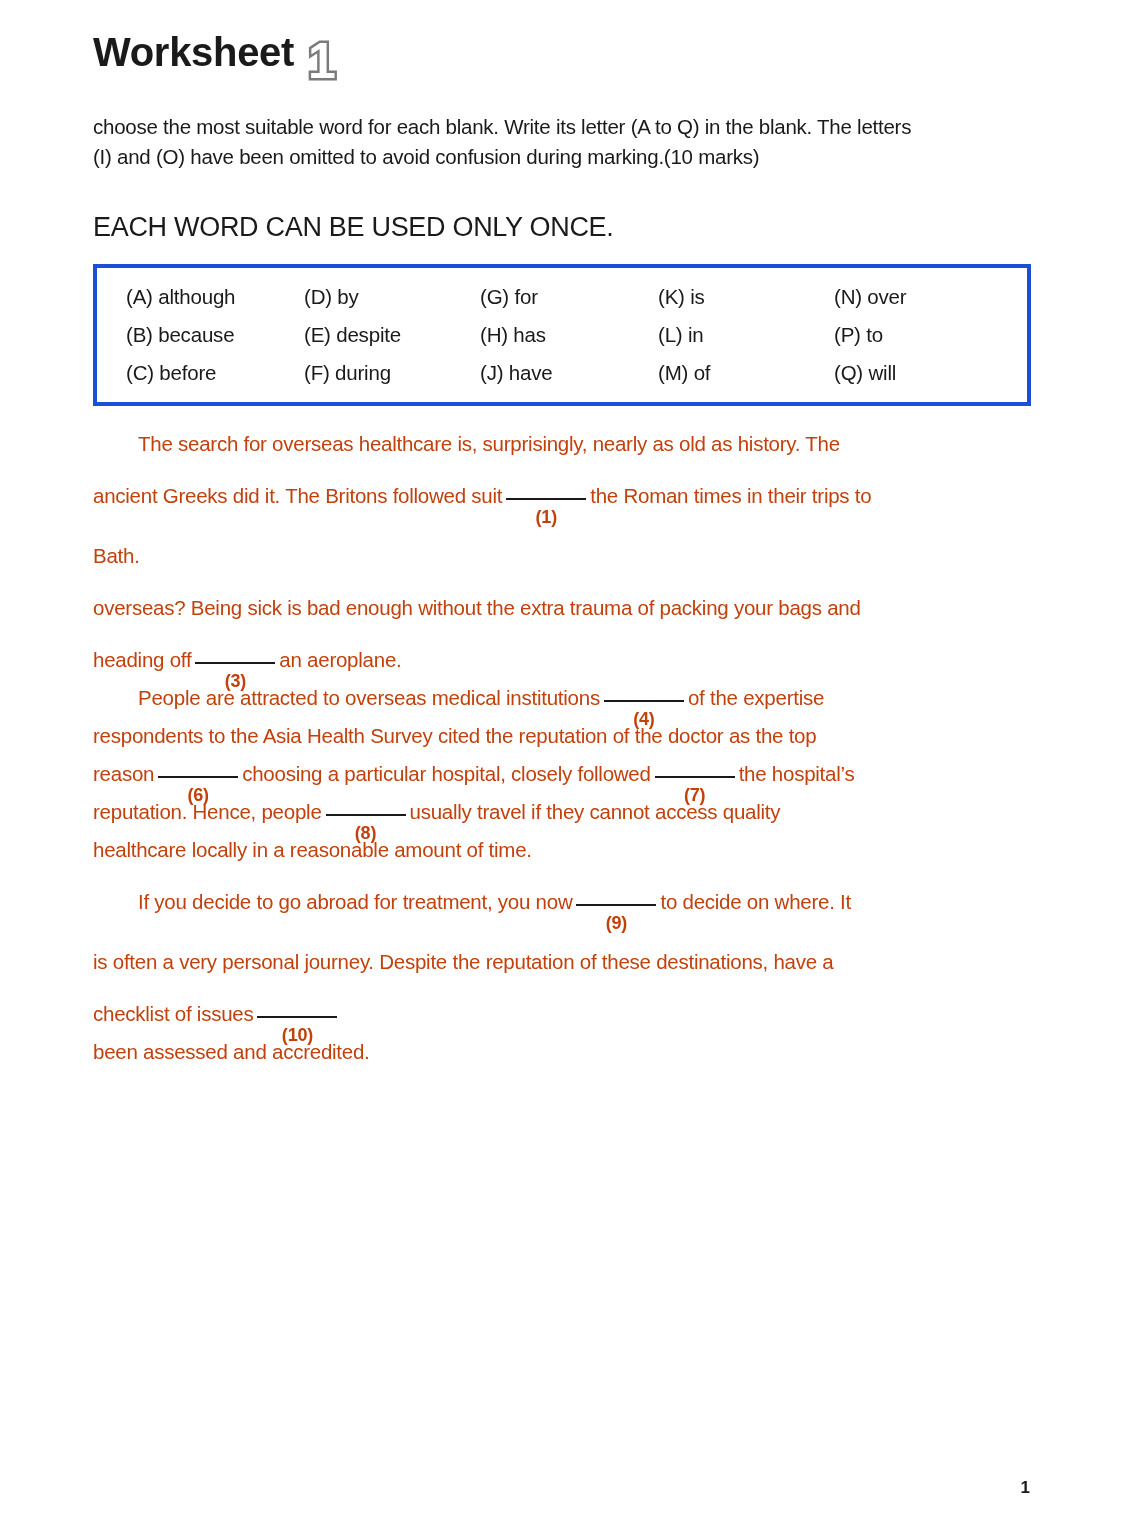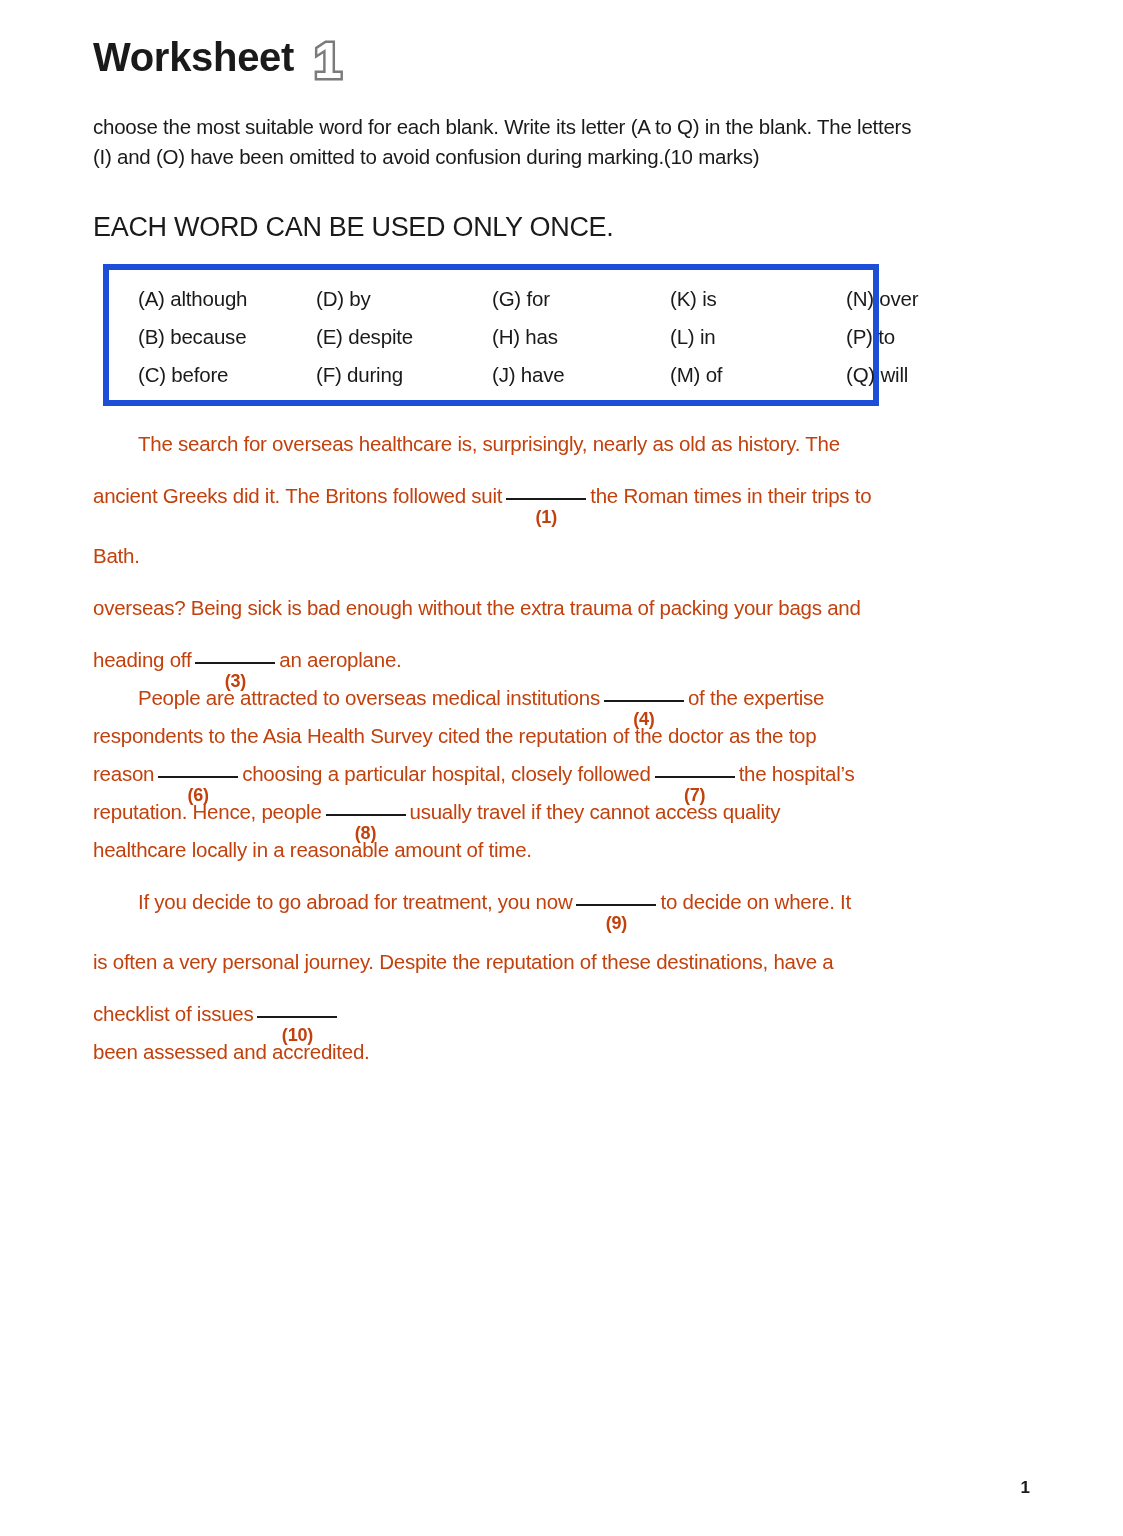--- a/index.html
+++ b/index.html
@@ -22,22 +22,22 @@
     width: 1123px;
     height: 1536px;
   }
 
   
   .title-row {
     position: absolute;
     left: 93px;
     top: 32px;
     display: flex;
-    align-items: center;
-    gap: 20px;
+    align-items: flex-start;
+    gap: 14px;
   }
   .title-word {
     font-size: 40px;
     font-weight: bold;
     letter-spacing: -0.3px;
     color: #1a1a1a;
     line-height: 1;
   }
   .title-num {
     font-size: 50px;
@@ -74,25 +74,25 @@
     top: 212px;
     font-size: 27px;
     font-weight: normal;
     letter-spacing: -0.3px;
     text-align: right;
   }
 
   
   .wordbank {
     position: absolute;
-    left: 103px;
+    left: 93px;
     top: 264px;
-    width: 776px;
+    width: 938px;
     height: 142px;
-    border: 6px solid #1d4ed8;
+    border: 4px solid #1d4ed8;
     box-sizing: border-box;
   }
   .wb-grid {
     position: absolute;
     left: 29px;
     top: 17px;
     display: grid;
     grid-template-columns: 178px 176px 178px 176px 180px;
     grid-auto-rows: 38px;
     font-size: 20.5px;

